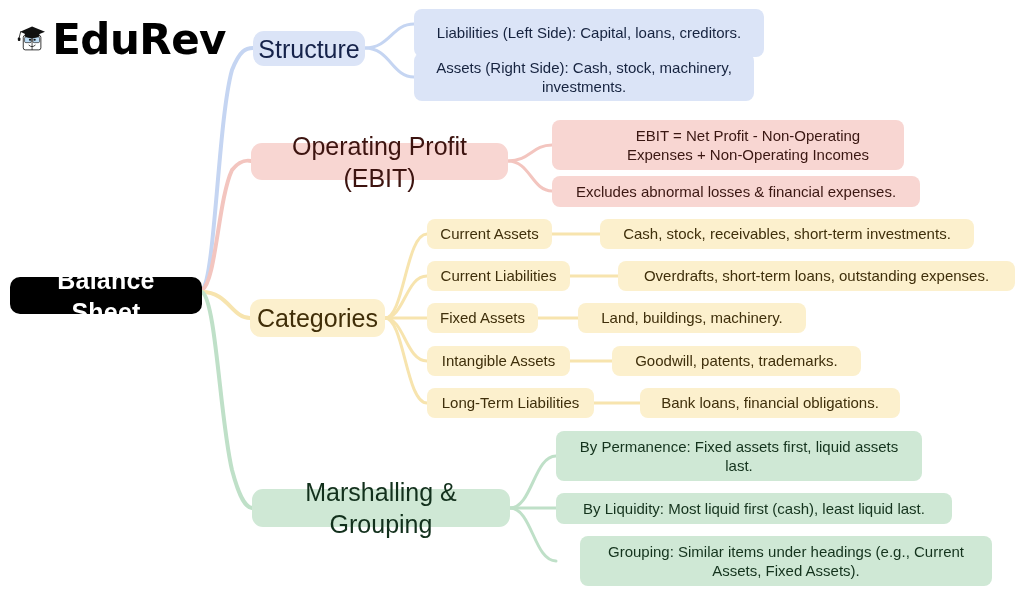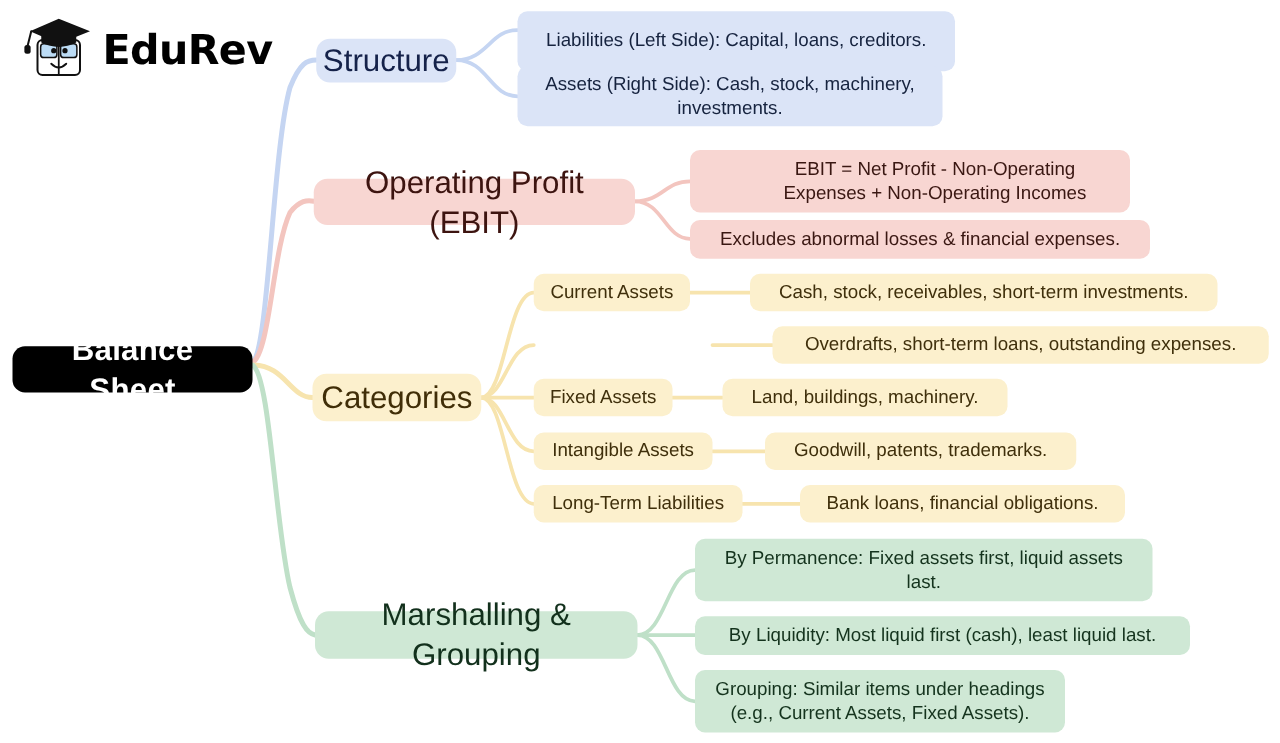--- a/index.html
+++ b/index.html
@@ -72,21 +72,21 @@
     top: 8px;
     width: 210px;
     height: 62px;
     z-index: 3;
     display: flex;
     align-items: center;
   }
   #logo-text {
     font-family: "DejaVu Sans", sans-serif;
     font-weight: bold;
-    font-size: 33px;
+    font-size: 42px;
     color: #000000;
     letter-spacing: -0.5px;
     margin-left: 4px;
   }
 </style>
 </head>
 <body>
 
 <div id="canvas">
 
@@ -174,20 +174,23 @@
     <span class="branch-inner">Categories</span>
   </div>
 
   <div class="node sub" style="left:427px; top:219px; width:125px; height:30px;">
     <span class="sub-inner">Current Assets</span>
   </div>
   <div class="node leaf leaf-cream" style="left:600px; top:219px; width:374px; height:30px;">
     <span class="leaf-inner">Cash, stock, receivables, short-term investments.</span>
   </div>
 
+  <div class="node sub" style="left:427px; top:261px; width:143px; height:30px;">
+    <span class="sub-inner">Current Liabilities</span>
+  </div>
   <div class="node leaf leaf-cream" style="left:618px; top:261px; width:397px; height:30px;">
     <span class="leaf-inner">Overdrafts, short-term loans, outstanding expenses.</span>
   </div>
 
   <div class="node sub" style="left:427px; top:303px; width:111px; height:30px;">
     <span class="sub-inner">Fixed Assets</span>
   </div>
   <div class="node leaf leaf-cream" style="left:578px; top:303px; width:228px; height:30px;">
     <span class="leaf-inner">Land, buildings, machinery.</span>
   </div>
@@ -208,17 +211,17 @@
 
   <div class="node branch branch-green" style="left:252px; top:489px; width:258px; height:38px;">
     <span class="branch-inner">Marshalling &amp; Grouping</span>
   </div>
   <div class="node leaf leaf-green" style="left:556px; top:431px; width:366px; height:50px;">
     <span class="leaf-inner">By Permanence: Fixed assets first, liquid assets last.</span>
   </div>
   <div class="node leaf leaf-green" style="left:556px; top:493px; width:396px; height:31px;">
     <span class="leaf-inner">By Liquidity: Most liquid first (cash), least liquid last.</span>
   </div>
-  <div class="node leaf leaf-green" style="left:556px; top:536px; width:296px; height:50px;">
+  <div class="node leaf leaf-green" style="left:580px; top:536px; width:412px; height:50px;">
     <span class="leaf-inner">Grouping: Similar items under headings (e.g., Current Assets, Fixed Assets).</span>
   </div>
 
 </div>
 
 </body></html>

